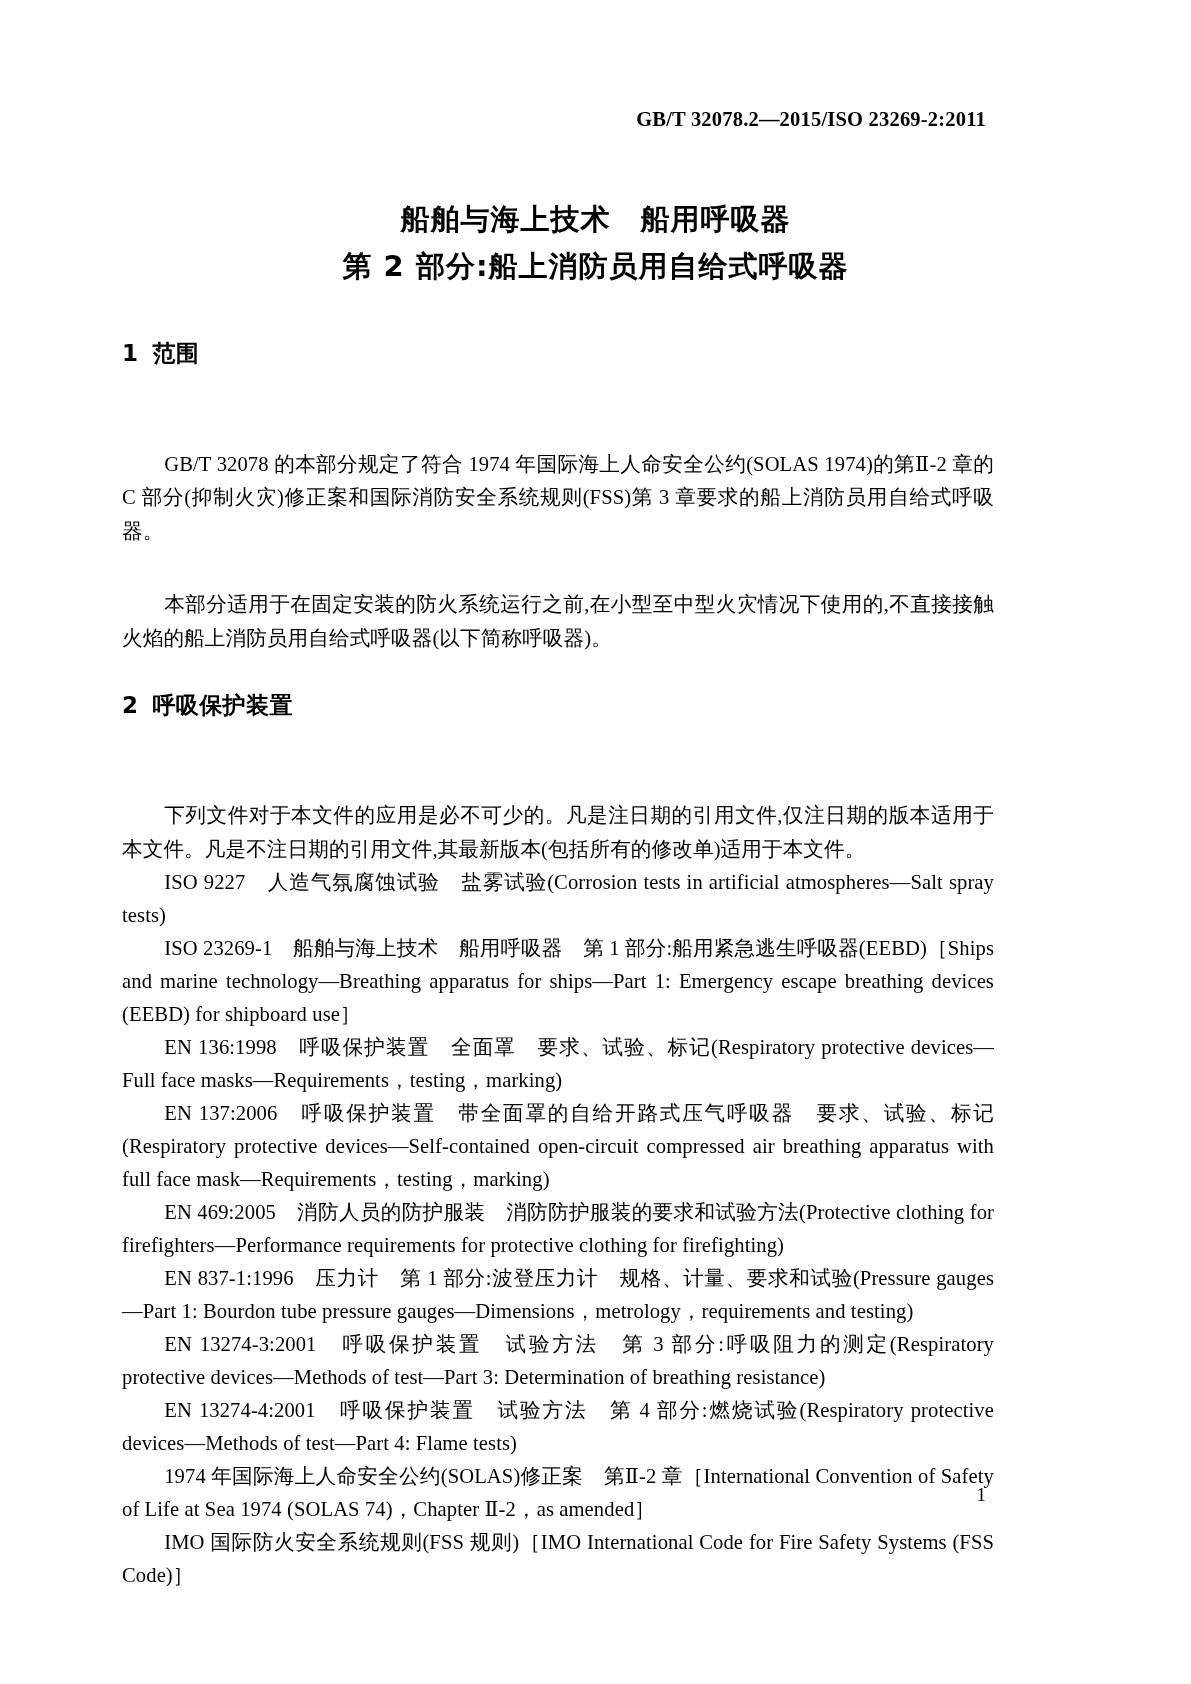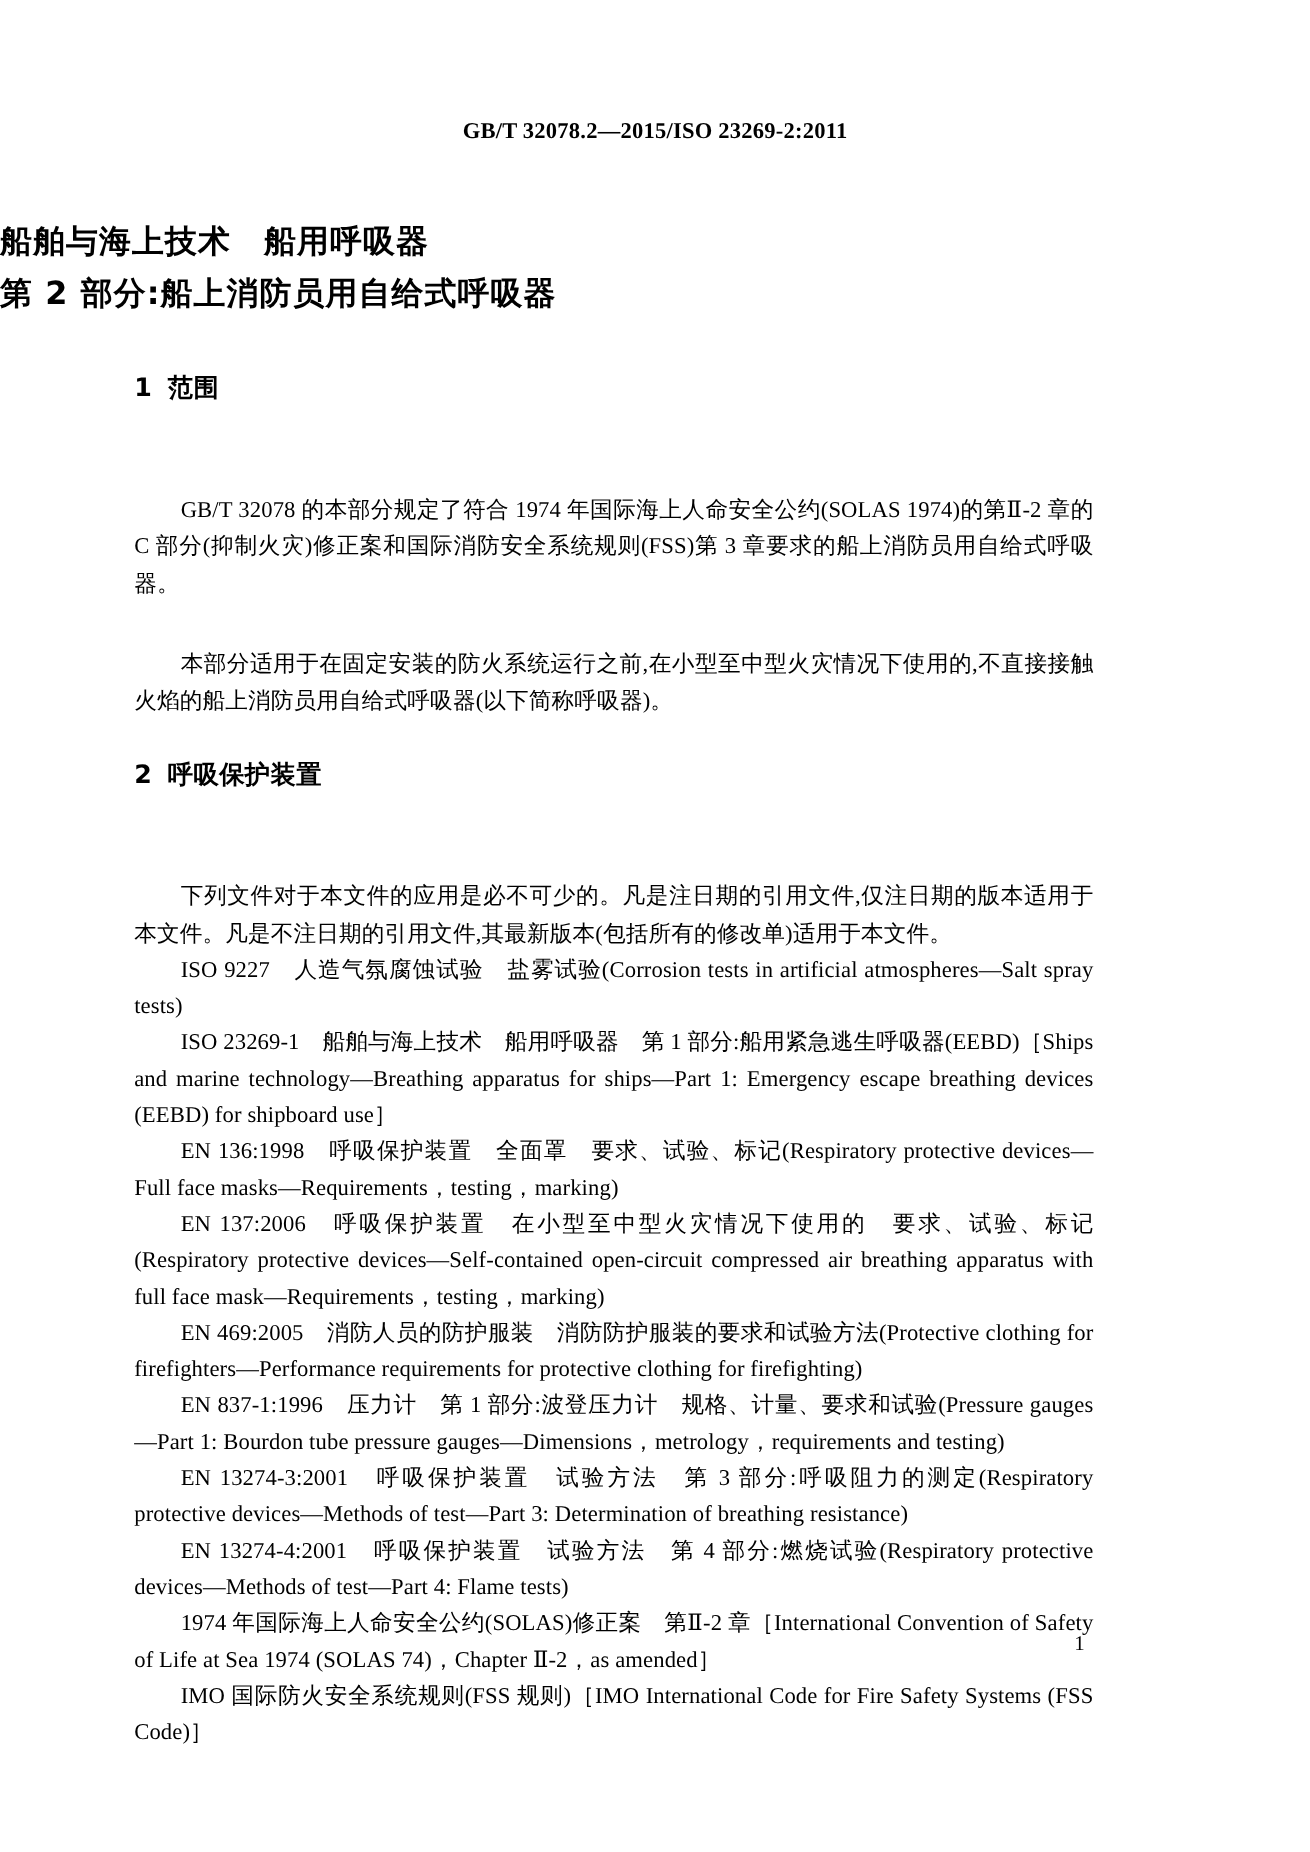--- a/index.html
+++ b/index.html
@@ -21,35 +21,37 @@
     inset: 0;
     padding: 0;
   }
 
   
   .page-header {
     position: absolute;
     top: 108px;
     left: 0;
     right: 0;
-    text-align: center;
+    text-align: right;
+    padding-right: 205px;
     font-family: "Liberation Serif", "DejaVu Serif", serif;
     font-size: 20.5px;
     letter-spacing: 0.2px;
     font-weight: 700;
     white-space: nowrap;
   }
   .page-header .std-code { font-weight: 700; }
 
   
   .doc-title {
     position: absolute;
     top: 196px;
     left: 0;
     right: 0;
+    text-align: center;
     font-family: "DejaVu Sans", "Liberation Sans", sans-serif;
     font-weight: 700;
     font-size: 29px;
     line-height: 47px;
     letter-spacing: 1px;
   }
   .doc-title .line1 { display: block; }
   .doc-title .line2 { display: block; }
 
   
@@ -140,21 +142,21 @@
       <span class="num">2</span><span>呼吸保护装置</span>
     </h2>
     <div class="gap-after-heading"></div>
 
     <p class="body-text indent">下列文件对于本文件的应用是必不可少的。凡是注日期的引用文件,仅注日期的版本适用于本文件。凡是不注日期的引用文件,其最新版本(包括所有的修改单)适用于本文件。</p>
 
     <div class="ref-list">
       <p class="ref-item">ISO 9227　人造气氛腐蚀试验　盐雾试验(Corrosion tests in artificial atmospheres—Salt spray tests)</p>
       <p class="ref-item">ISO 23269-1　船舶与海上技术　船用呼吸器　第 1 部分:船用紧急逃生呼吸器(EEBD)［Ships and marine technology—Breathing apparatus for ships—Part 1: Emergency escape breathing devices (EEBD) for shipboard use］</p>
       <p class="ref-item">EN 136:1998　呼吸保护装置　全面罩　要求、试验、标记(Respiratory protective devices—Full face masks—Requirements，testing，marking)</p>
-      <p class="ref-item">EN 137:2006　呼吸保护装置　在小型至中型火灾情况下使用的　要求、试验、标记(Respiratory protective devices—Self-contained open-circuit compressed air breathing apparatus with full face mask—Requirements，testing，marking)</p>
+      <p class="ref-item">EN 137:2006　呼吸保护装置　带全面罩的自给开路式压气呼吸器　要求、试验、标记(Respiratory protective devices—Self-contained open-circuit compressed air breathing apparatus with full face mask—Requirements，testing，marking)</p>
       <p class="ref-item">EN 469:2005　消防人员的防护服装　消防防护服装的要求和试验方法(Protective clothing for firefighters—Performance requirements for protective clothing for firefighting)</p>
       <p class="ref-item">EN 837-1:1996　压力计　第 1 部分:波登压力计　规格、计量、要求和试验(Pressure gauges—Part 1: Bourdon tube pressure gauges—Dimensions，metrology，requirements and testing)</p>
       <p class="ref-item">EN 13274-3:2001　呼吸保护装置　试验方法　第 3 部分:呼吸阻力的测定(Respiratory protective devices—Methods of test—Part 3: Determination of breathing resistance)</p>
       <p class="ref-item">EN 13274-4:2001　呼吸保护装置　试验方法　第 4 部分:燃烧试验(Respiratory protective devices—Methods of test—Part 4: Flame tests)</p>
       <p class="ref-item">1974 年国际海上人命安全公约(SOLAS)修正案　第Ⅱ-2 章［International Convention of Safety of Life at Sea 1974 (SOLAS 74)，Chapter Ⅱ-2，as amended］</p>
       <p class="ref-item">IMO 国际防火安全系统规则(FSS 规则)［IMO International Code for Fire Safety Systems (FSS Code)］</p>
     </div>
 
   </div>
 

